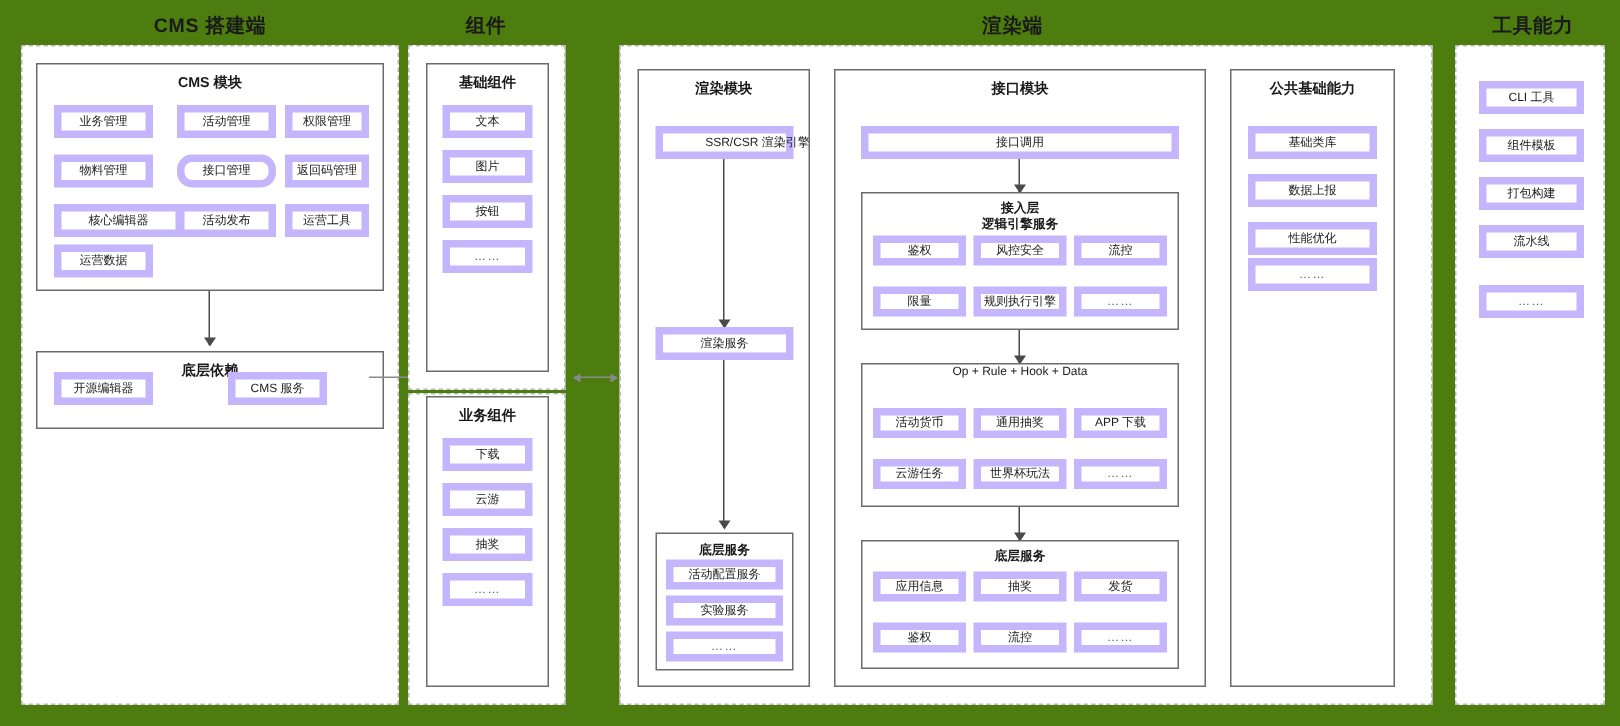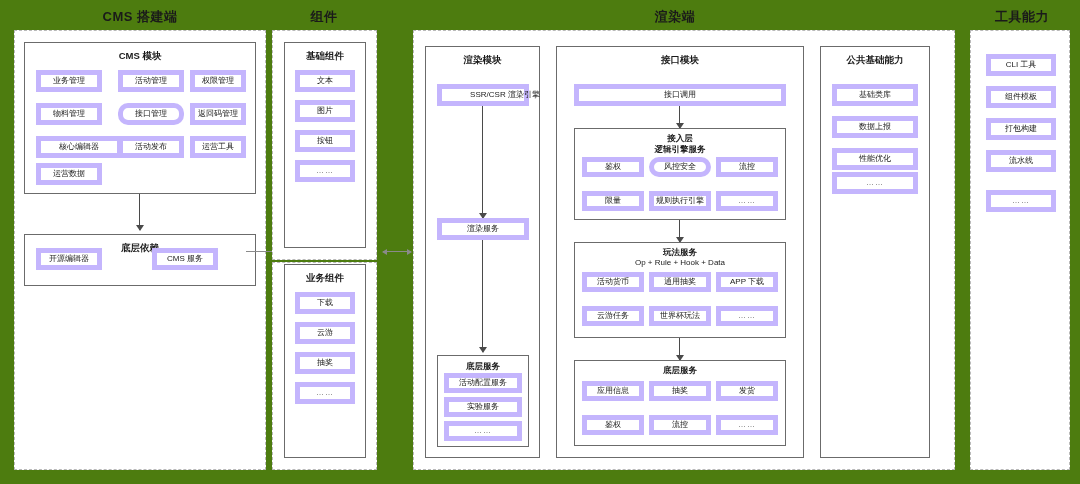--- a/index.html
+++ b/index.html
@@ -205,30 +205,29 @@
     <div class="panel-title">接口模块</div>
   </div>
   <div class="chip" style="left:574px; top:84px; width:212px; height:22px;">接口调用</div>
   <div class="v-arrow" style="left:679px; top:106px; height:22px;"></div>
 
   <div class="group" style="left:574px; top:128px; width:212px; height:92px;">
     <div class="panel-title" style="font-size:8.5px; padding-top:4px;">接入层
 逻辑引擎服务</div>
   </div>
   <div class="chip" style="left:582px; top:157px; width:62px; height:20px;">鉴权</div>
-  <div class="chip" style="left:649px; top:157px; width:62px; height:20px;border-radius:10px;">风控安全</div>
+  <div class="chip" style="left:649px; top:157px; width:62px; height:20px;">风控安全</div>
   <div class="chip" style="left:716px; top:157px; width:62px; height:20px;">流控</div>
   <div class="chip" style="left:582px; top:191px; width:62px; height:20px;">限量</div>
   <div class="chip" style="left:649px; top:191px; width:62px; height:20px;">规则执行引擎</div>
   <div class="chip ellipsis" style="left:716px; top:191px; width:62px; height:20px;">……</div>
 
   <div class="v-arrow" style="left:679px; top:220px; height:22px;"></div>
 
   <div class="group" style="left:574px; top:242px; width:212px; height:96px;">
-    <div class="panel-title" style="font-size:8.5px; padding-top:4px;">玩法服务</div>
     <div class="panel-sub">Op + Rule + Hook + Data</div>
   </div>
   <div class="chip" style="left:582px; top:272px; width:62px; height:20px;">活动货币</div>
   <div class="chip" style="left:649px; top:272px; width:62px; height:20px;">通用抽奖</div>
   <div class="chip" style="left:716px; top:272px; width:62px; height:20px;">APP 下载</div>
   <div class="chip" style="left:582px; top:306px; width:62px; height:20px;">云游任务</div>
   <div class="chip" style="left:649px; top:306px; width:62px; height:20px;">世界杯玩法</div>
   <div class="chip ellipsis" style="left:716px; top:306px; width:62px; height:20px;">……</div>
 
   <div class="v-arrow" style="left:679px; top:338px; height:22px;"></div>

